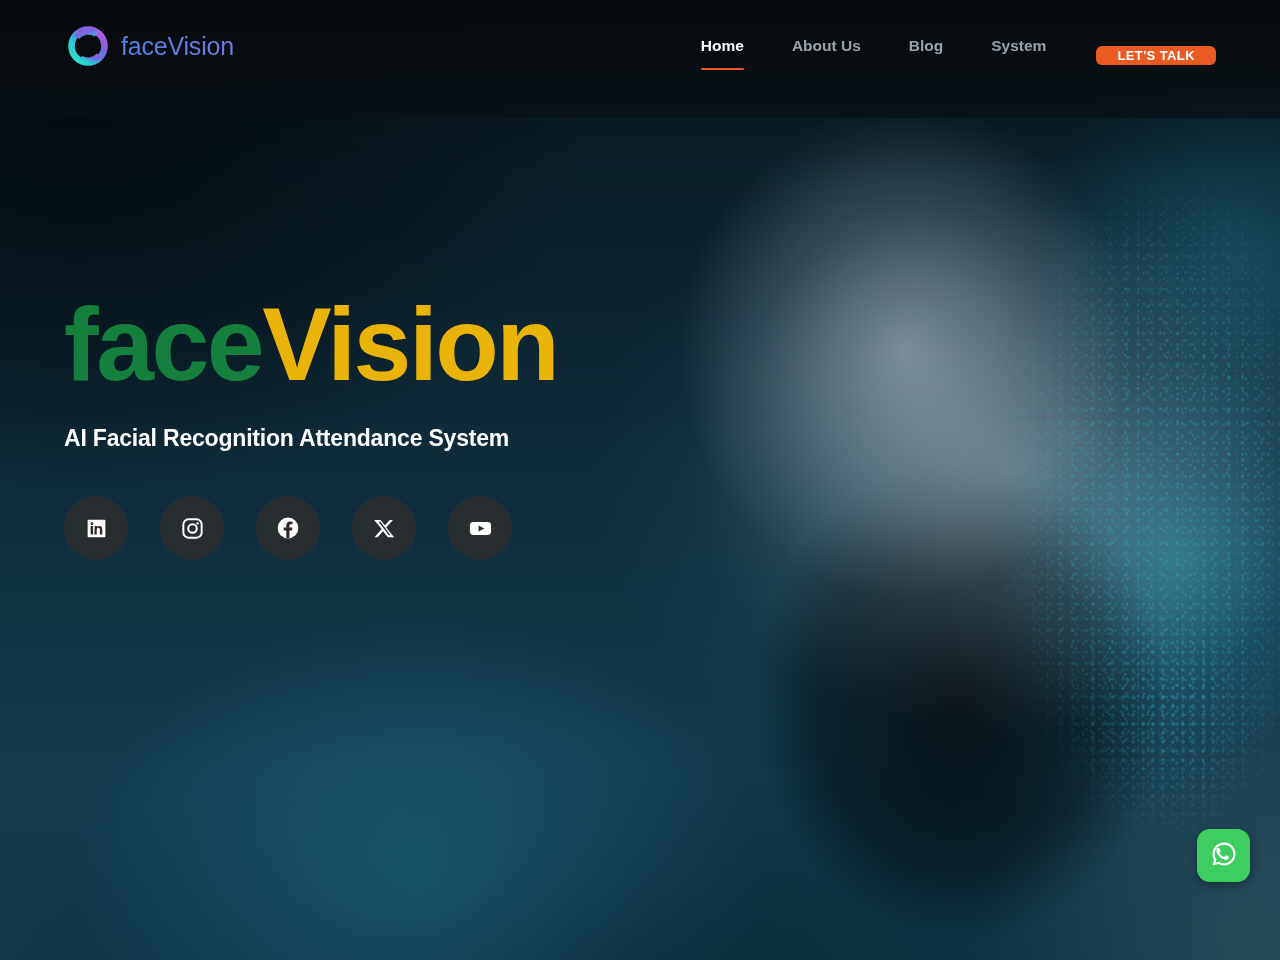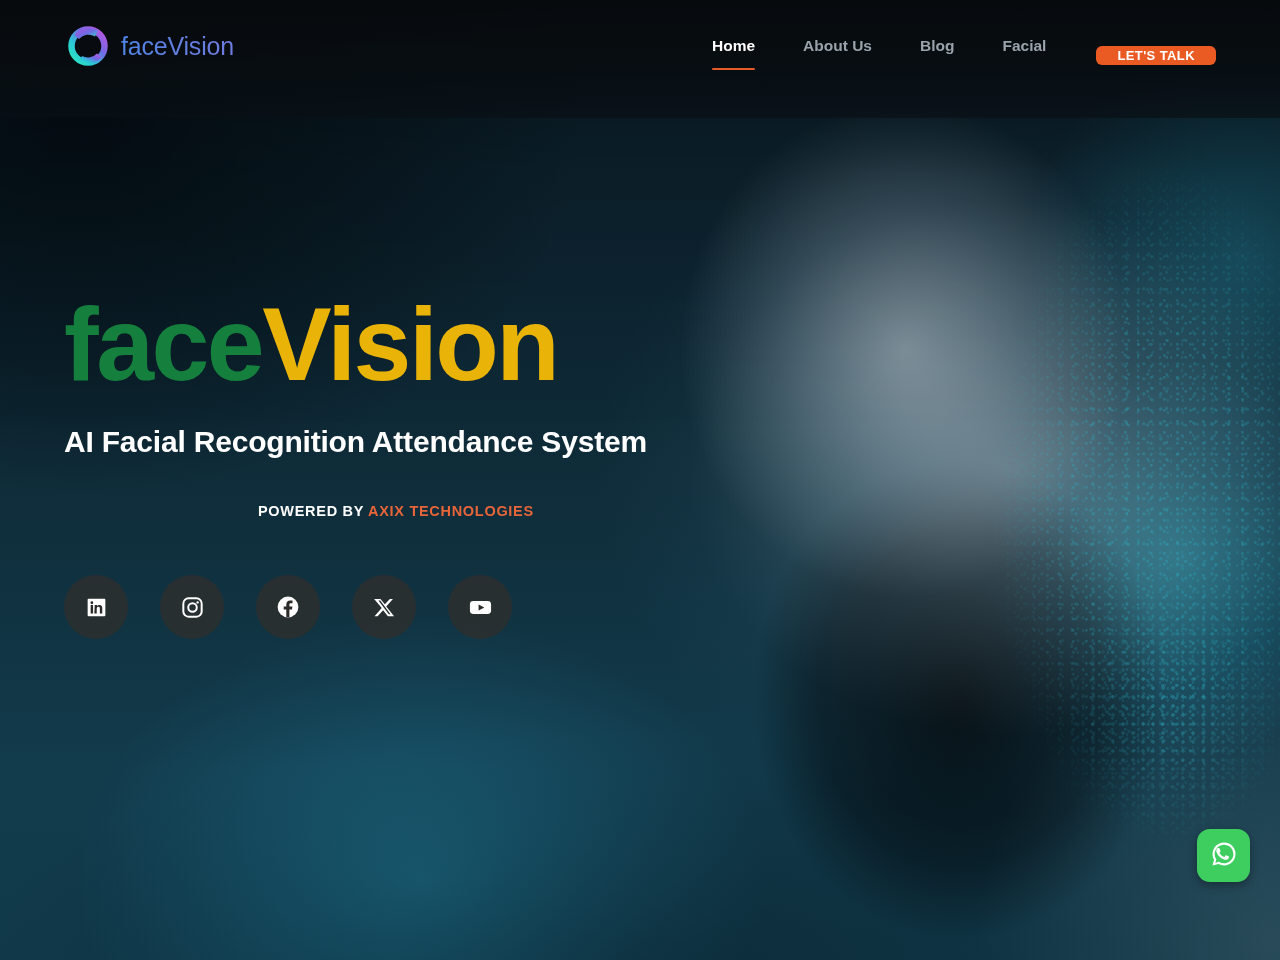--- a/index.html
+++ b/index.html
@@ -142,21 +142,21 @@
     margin-bottom:8px;
   }
   .title-fv {
     font-size:104px; font-weight:700; line-height:1.05;
     letter-spacing:-2.5px;
     margin-bottom:26px;
   }
   .title-fv .w { color:#15803d; }
   .title-fv .o { color:#eab308; }
   .subtitle {
-    color:#ffffff; font-size:30px; font-weight:700;
+    color:#ffffff; font-size:23px; font-weight:700;
     letter-spacing:-0.2px; margin-bottom:44px;
   }
   .powered {
     font-size:14.5px; font-weight:700; letter-spacing:0.7px;
     margin-left:194px; margin-bottom:56px;
   }
   .powered .pw { color:#ffffff; }
   .powered .po { color:#e8653a; }
 
   
@@ -215,41 +215,37 @@
             <path d="M 37.5 35 A 18 18 0 0 1 14.5 40 L 18 34 A 12.5 12.5 0 0 0 33 31.5 Z" fill="url(#ringGrad)"></path>
           </svg>
         </span>
         <span class="logo-text">faceVision</span>
       </a>
 
       <nav class="nav">
         <a class="nav-link active" href="#">Home</a>
         <a class="nav-link" href="#">About Us</a>
         <a class="nav-link" href="#">Blog</a>
-        <a class="nav-link" href="#">Facial</a>
+        <a class="nav-link" href="#">System</a>
         <button class="cta-btn">LET'S TALK</button>
       </nav>
 
     </div>
   </header>
 
   <div class="hero-content">
 
 
 
     <div class="title-fv">
       <span class="w">face</span><span class="o">Vision</span>
     </div>
 
     <div class="subtitle">AI Facial Recognition Attendance System</div>
 
-    <div class="powered">
-      <span class="pw">POWERED BY</span>
-      <span class="po">AXIX TECHNOLOGIES</span>
-    </div>
 
     <div class="socials">
 
       <a class="social-btn" href="#">
         <span>
           <svg width="25" height="25" viewBox="0 0 24 24" fill="#ffffff" aria-hidden="true">
             <path d="M4.5 3.5h15A1 1 0 0 1 20.5 4.5v15a1 1 0 0 1-1 1h-15a1 1 0 0 1-1-1v-15a1 1 0 0 1 1-1z" fill="#ffffff"></path>
             <path d="M6.4 9.6h2.3v8.2H6.4zM7.55 6.1a1.33 1.33 0 1 1 0 2.66 1.33 1.33 0 0 1 0-2.66zM10.3 9.6h2.2v1.12h.03c.31-.58 1.07-1.2 2.2-1.2 2.35 0 2.79 1.55 2.79 3.56v4.72h-2.3v-4.19c0-1-.02-2.29-1.39-2.29-1.4 0-1.61 1.09-1.61 2.21v4.27h-2.3z" fill="#2b2a29"></path>
           </svg>
         </span>

